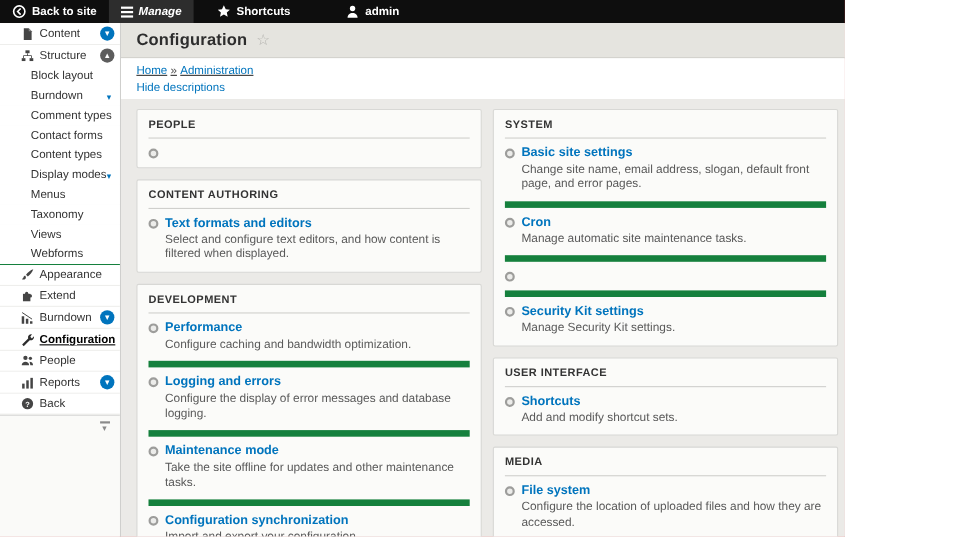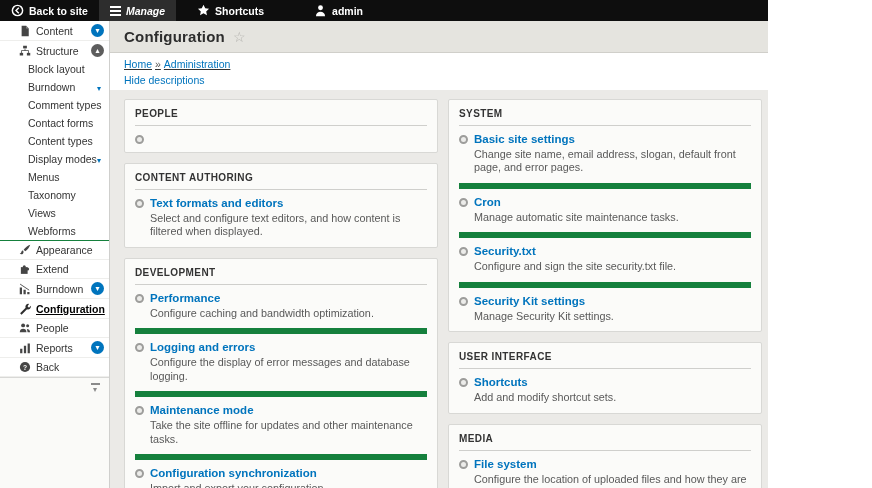--- a/index.html
+++ b/index.html
@@ -328,24 +328,20 @@
             </div>
             <div class="cfg-item">
               <span class="bullet"></span>
               <div class="cfg-body">
                 <a class="cfg-link">Cron</a>
                 <div class="cfg-desc">Manage automatic site maintenance tasks.</div>
               </div>
             </div>
             <div class="cfg-item">
               <span class="bullet"></span>
-              <div class="cfg-body">
-                <a class="cfg-link">Security.txt</a>
-                <div class="cfg-desc">Configure and sign the site security.txt file.</div>
-              </div>
             </div>
             <div class="cfg-item">
               <span class="bullet"></span>
               <div class="cfg-body">
                 <a class="cfg-link">Security Kit settings</a>
                 <div class="cfg-desc">Manage Security Kit settings.</div>
               </div>
             </div>
           </section>
 

